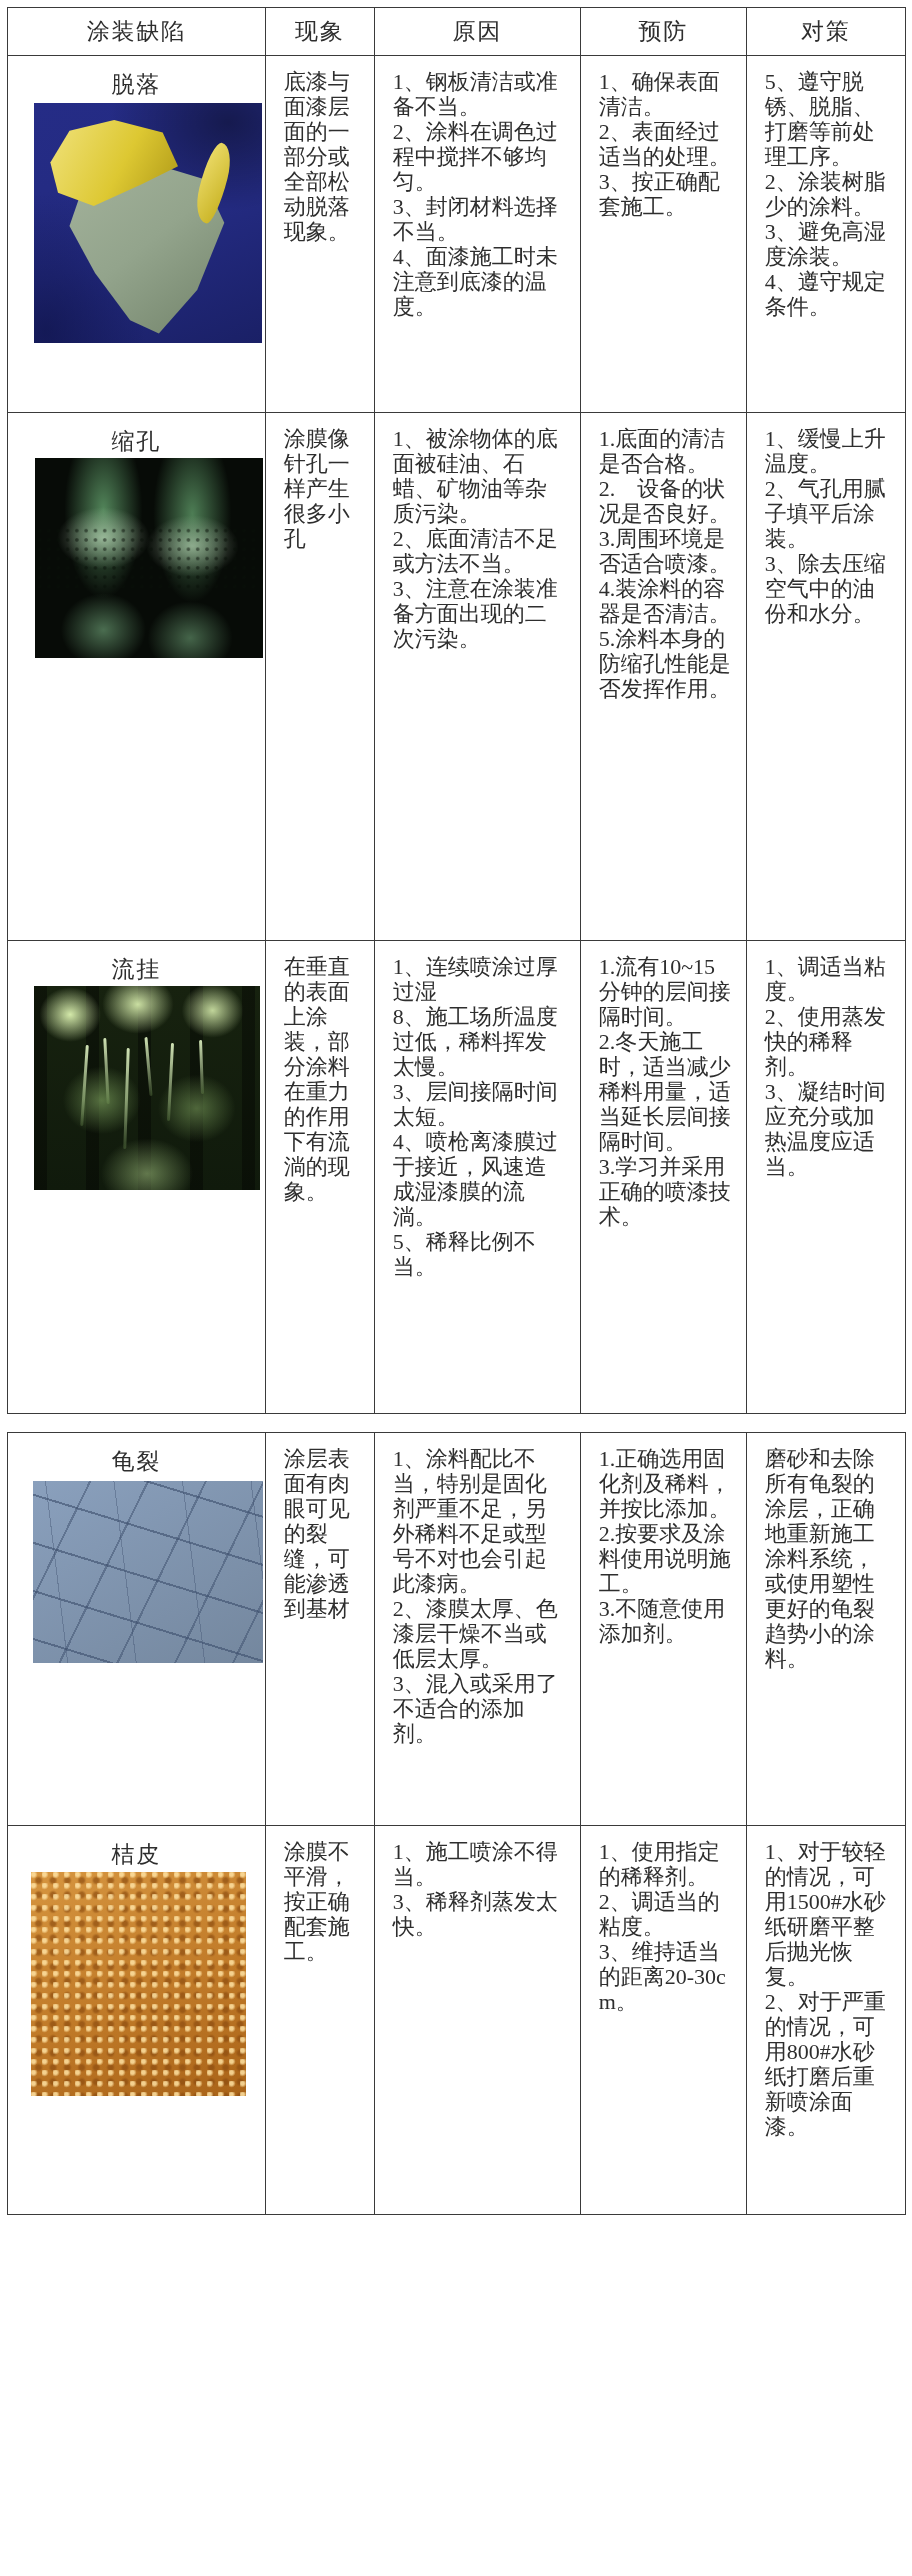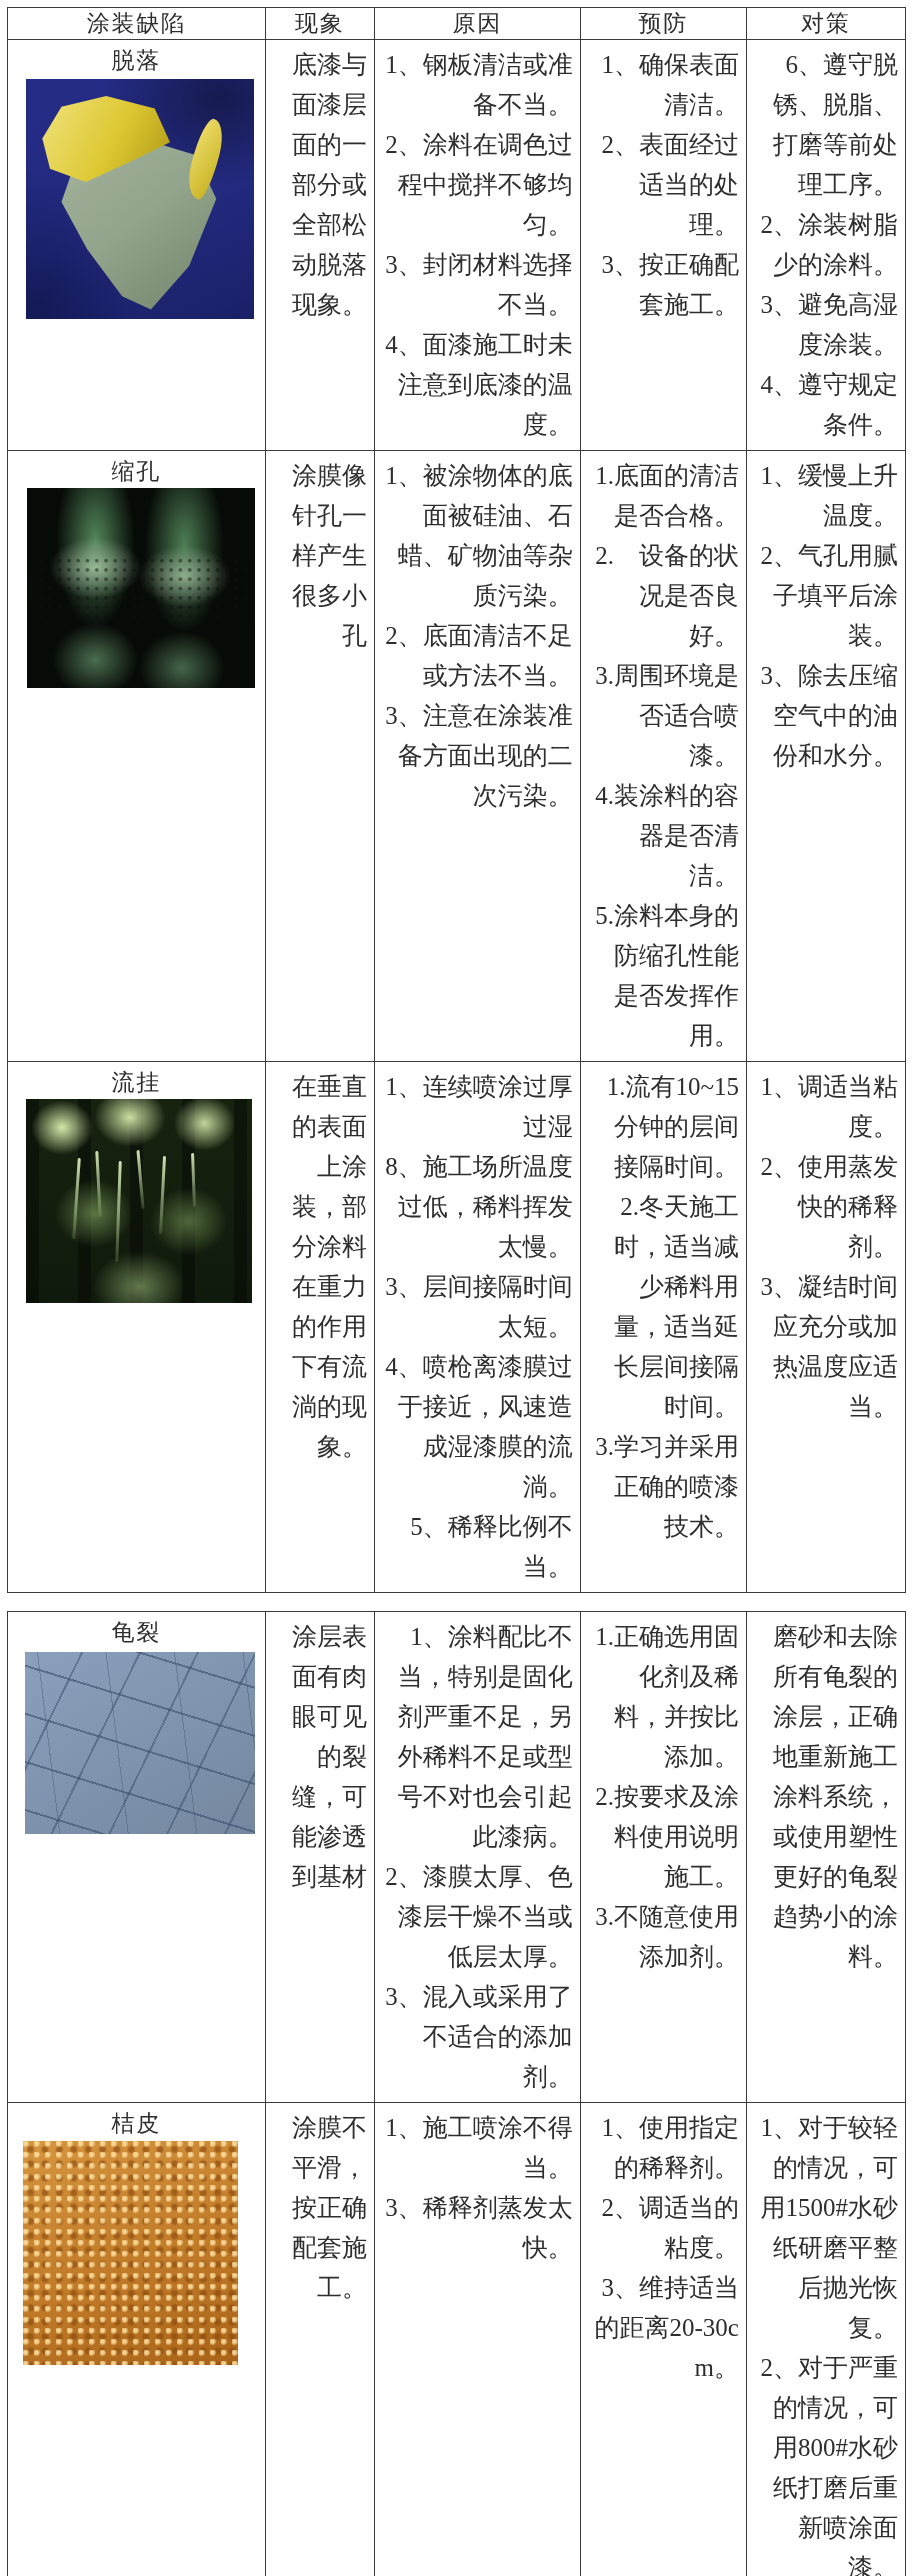--- a/index.html
+++ b/index.html
@@ -12,21 +12,21 @@
   .page{width:912px;min-height:2576px;background:#fff;padding-top:6.8px;box-sizing:border-box;}
   table.defects{
     border-collapse:collapse;
     table-layout:fixed;
     margin-left:6.8px;
     width:899px;
   }
   table.defects td,table.defects th{
     border:1.7px solid var(--border,#3a3a3a);
     vertical-align:top;
-    padding:0;
+    padding:8px;
     overflow:hidden;
   }
   th.hcell{
     font-weight:normal;
     font-size:23px;
     text-align:center;
     padding:1.7px 0 3.4px 0;
     letter-spacing:1.7px;
   }
   .c-defect{width:253px;}
@@ -34,26 +34,25 @@
   .c-cause{width:202px;}
   .c-prev{width:163px;}
   .c-fix{width:156px;}
   .defect-title{
     text-align:center;
     font-size:23px;
     padding-top:5px;
     letter-spacing:1.7px;
   }
   .cellpad{
-    font-size:25px;
-    line-height:40px;
+    font-size:22px;
+    line-height:25px;
     padding:5px 6.8px 5px 10px;
     white-space:pre-line;
     word-break:break-all;
-    text-align:right;
   }
   .photo{position:relative;overflow:hidden;}
   
   .photo-peel{
     width:228px;height:240px;margin:3.4px 0 0 18.6px;
     background:
       radial-gradient(169px 127px at 85% 8%, rgba(0,0,0,.4), transparent 70%),
       radial-gradient(135px 186px at 5% 95%, rgba(10,14,60,.55), transparent 75%),
       linear-gradient(158deg, var(--peel-bg,#252c86) 0%, #232a80 55%, #1a2066 100%);
   }
@@ -175,21 +174,21 @@
 2、涂料在调色过程中搅拌不够均匀。
 3、封闭材料选择不当。
 4、面漆施工时未注意到底漆的温度。</div>
           </td>
       <td>
             <div class="cellpad">1、确保表面清洁。
 2、表面经过适当的处理。
 3、按正确配套施工。</div>
           </td>
       <td>
-            <div class="cellpad">6、遵守脱锈、脱脂、打磨等前处理工序。
+            <div class="cellpad">5、遵守脱锈、脱脂、打磨等前处理工序。
 2、涂装树脂少的涂料。
 3、避免高湿度涂装。
 4、遵守规定条件。</div>
           </td>
     </tr>
 
     <tr style="height:528px;margin-left:43px;">
       <td>
         <div class="defect-title">缩孔</div>
         <div class="photo photo-crater"></div>

